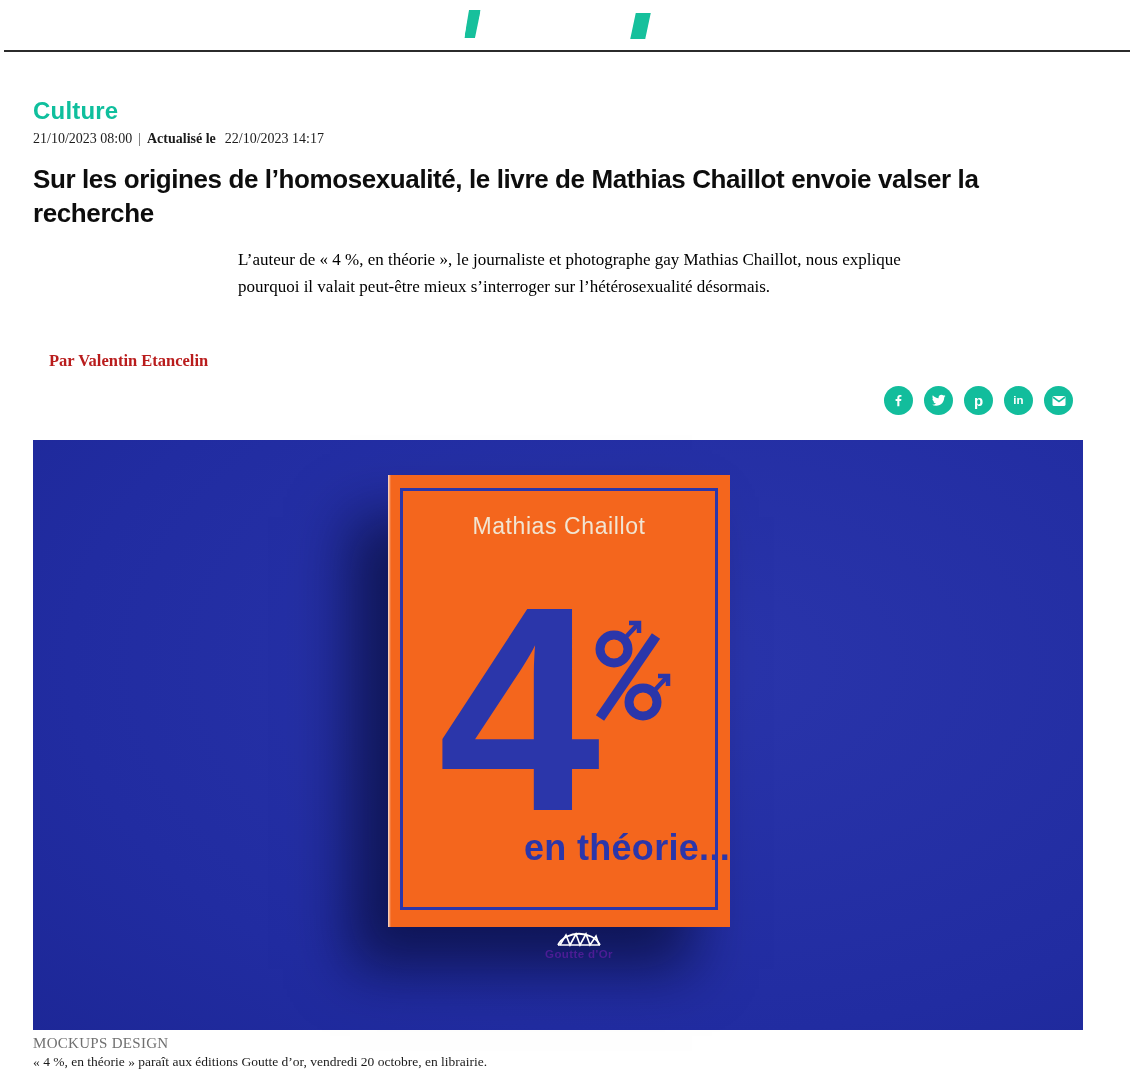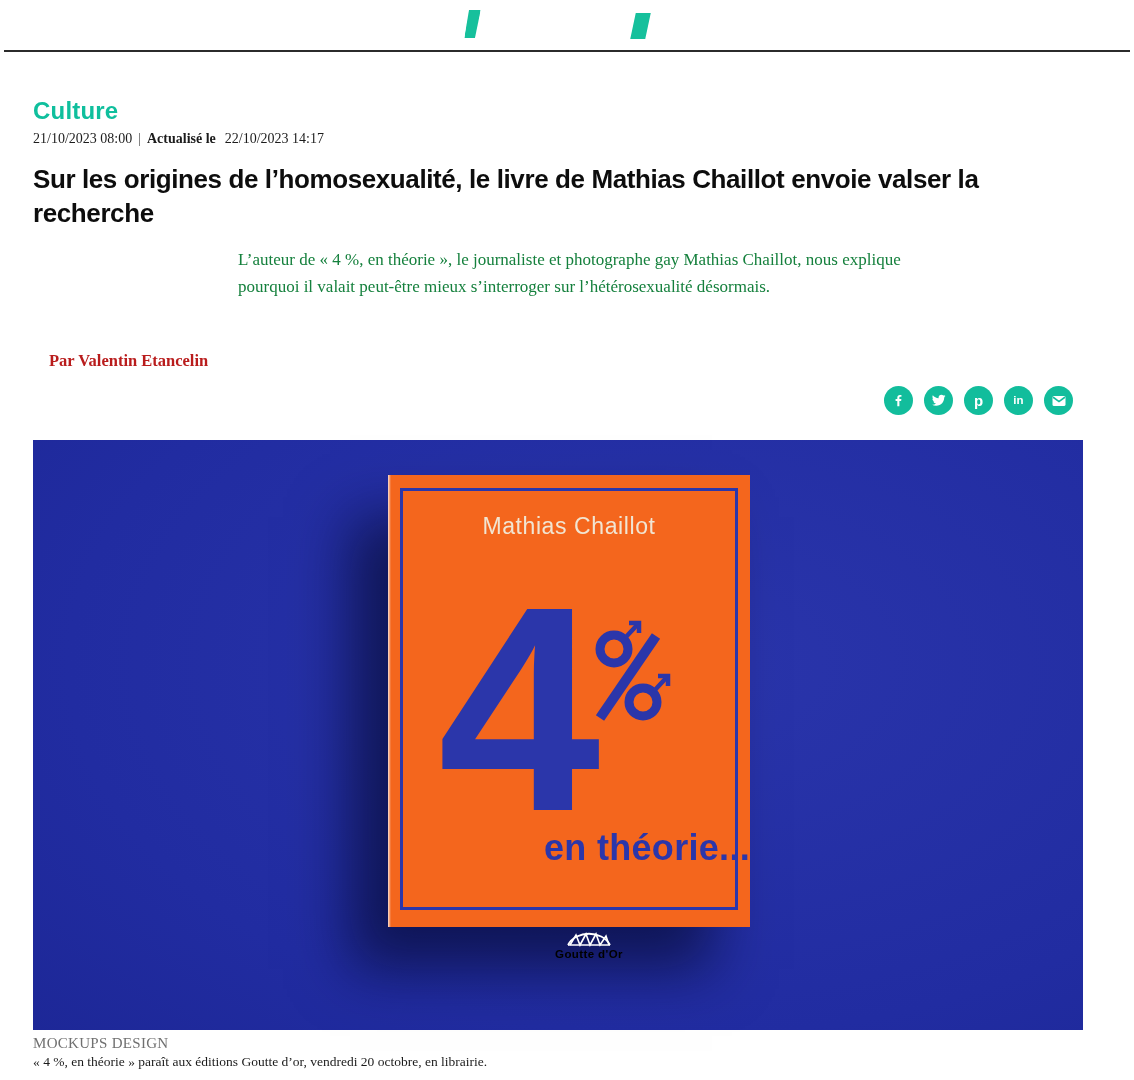--- a/index.html
+++ b/index.html
@@ -22,49 +22,49 @@
   
   .category{position:absolute;left:33px;top:97px;color:#0fbf9d;
     font-size:24px;font-weight:800;letter-spacing:.2px;text-decoration:none;cursor:pointer;}
   .dateline{position:absolute;left:33px;top:131px;
     font-family:"Liberation Serif",serif;font-size:14px;color:#1c1c1c;}
   .dateline .sep{margin:0 6px;color:#555;}
   .dateline .updated-label{font-weight:700;margin-right:9px;}
   h1.title{position:absolute;left:33px;top:162px;width:1050px;margin:0;
     font-size:26px;line-height:34px;font-weight:800;letter-spacing:-0.4px;color:#0d0d0d;}
   .standfirst{position:absolute;left:238px;top:246px;width:680px;margin:0;
-    font-family:"Liberation Serif",serif;font-size:17px;line-height:27px;color:#15803d;}
+    font-family:"Liberation Serif",serif;font-size:17px;line-height:27px;color:#000000;}
   .byline{position:absolute;left:49px;top:345px;
     font-family:"Liberation Serif",serif;font-size:16.5px;font-weight:700;color:#b91c1c;margin-top:6px;}
 
   
   .share{position:absolute;top:386px;right:61px;display:flex;gap:11px;}
   .share-btn{width:29px;height:29px;border-radius:50%;background:#12bd9c;color:#fff;
     display:flex;align-items:center;justify-content:center;border:none;padding:0;cursor:pointer;}
   .share-btn svg{display:block;}
   .glyph-letter{font-weight:700;font-size:15px;line-height:1;}
   .glyph-letter.small{font-size:11.5px;letter-spacing:.2px;}
 
   
   figure.hero{position:absolute;left:33px;top:440px;width:1050px;height:590px;margin:0;
     background:radial-gradient(130% 140% at 62% 38%, #2a35ab 0%, #212ca1 45%, #161f86 100%);}
   .book{position:absolute;left:355px;top:35px;width:342px;height:452px;background:#f4661d;
-    box-shadow:-38px 42px 55px rgba(4,6,38,.62);padding-left:20px;}
+    box-shadow:-38px 42px 55px rgba(4,6,38,.62);}
   .book .edge{content:"";position:absolute;left:0;top:0;bottom:0;width:3px;
     background:linear-gradient(to right, rgba(255,255,255,.8), rgba(255,255,255,0));}
   .book-border{position:absolute;left:12px;right:12px;top:13px;bottom:17px;
     border:3px solid #2b36aa;}
   .book-author{position:absolute;left:0;right:0;top:38px;text-align:center;
     color:#f1e5d2;font-size:23px;letter-spacing:.6px;}
   .big-four{position:absolute;left:50px;top:88px;font-size:292px;line-height:292px;
     font-weight:700;color:#2b36aa;}
   .percent-svg{position:absolute;left:200px;top:143px;}
   .en-theorie{position:absolute;left:0;right:0;top:352px;text-align:right;
     color:#2b36aa;font-size:36px;font-weight:700;letter-spacing:.3px;}
-  .publisher{position:absolute;left:0;right:0;top:452px;text-align:center;color:#000000;margin-left:40px;}
+  .publisher{position:absolute;left:0;right:0;top:452px;text-align:center;color:#4c1d95;margin-left:40px;}
   .publisher svg{display:block;margin:0 auto 1px;}
   .publisher-name{font-size:11.5px;font-weight:700;letter-spacing:.4px;}
 
   .credit{position:absolute;left:33px;top:1035px;font-family:"Liberation Serif",serif;
     font-size:15px;color:#707070;letter-spacing:.3px;}
   .caption{position:absolute;left:33px;top:1054px;font-family:"Liberation Serif",serif;
     font-size:13.5px;color:#1b1b1b;}
 
   .visually-hidden{position:absolute;width:1px;height:1px;overflow:hidden;
     clip:rect(0 0 0 0);white-space:nowrap;}

